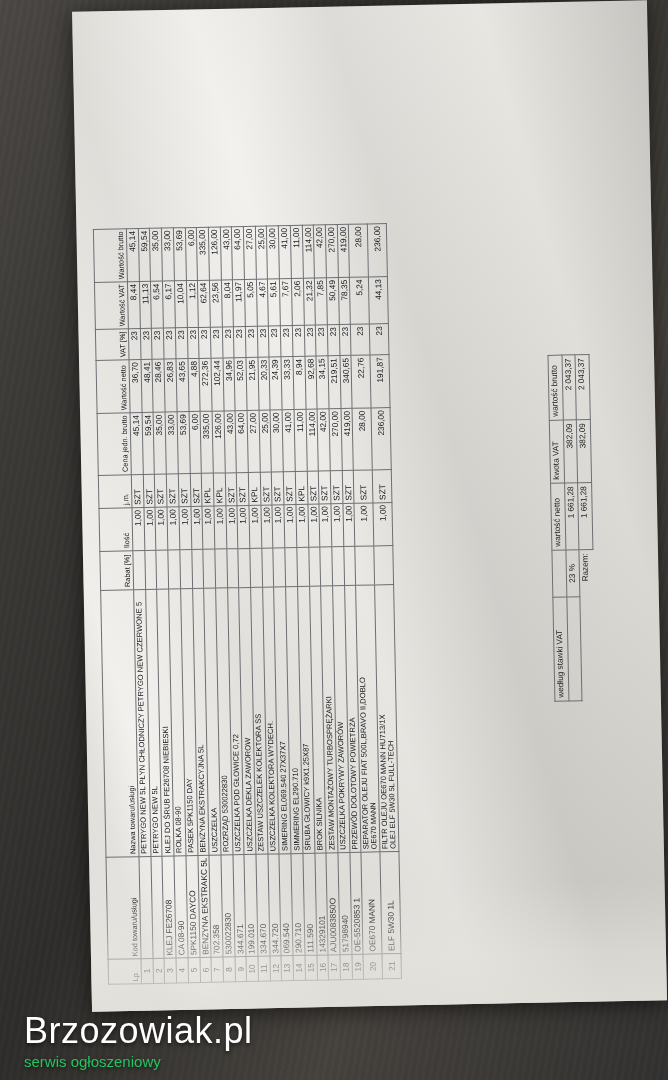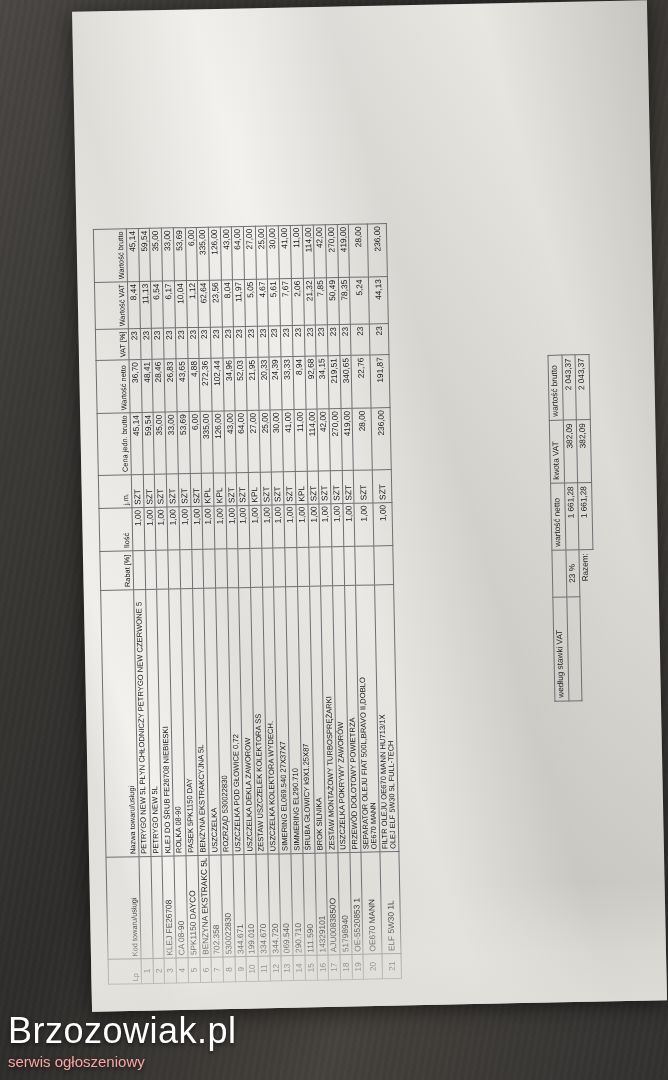--- a/index.html
+++ b/index.html
@@ -110,26 +110,26 @@
 
   
   .fade{
     position:absolute;left:0;right:0;bottom:0;height:120px;
     background:linear-gradient(to bottom, rgba(233,231,226,0) 0%, rgba(230,228,222,.55) 60%, rgba(225,223,217,.85) 100%);
     pointer-events:none;
   }
 
   
   .wm{
-    position:absolute;left:8px;bottom:10px;z-index:5;
+    position:absolute;left:24px;bottom:10px;z-index:5;
     color:#ffffff;
     text-shadow:0 2px 4px rgba(0,0,0,.6);
   }
   .wm .big{font-size:36px;letter-spacing:.5px;line-height:1;}
-  .wm .small{font-size:15px;margin-top:4px;color:#fca5a5;}
+  .wm .small{font-size:15px;margin-top:4px;color:#22c55e;}
 </style>
 </head>
 <body>
 
 <div class="bg"></div>
 
 <div class="paper">
   <div class="rot-wrap">
     <div class="rot">
 

